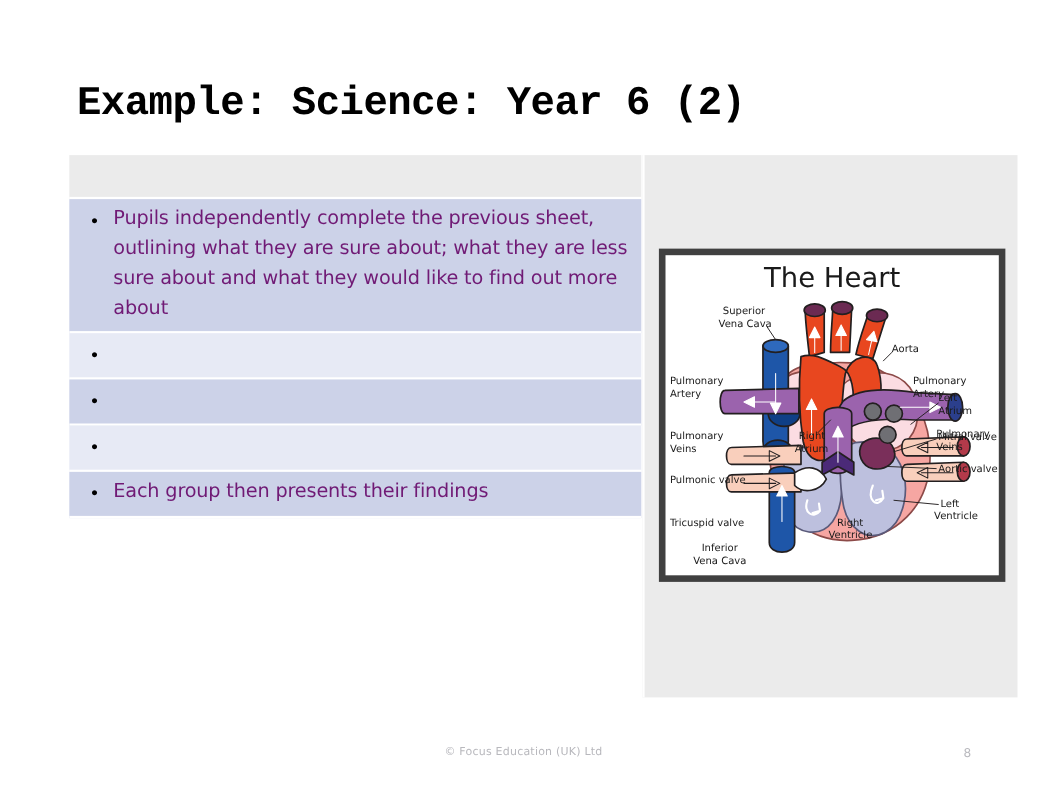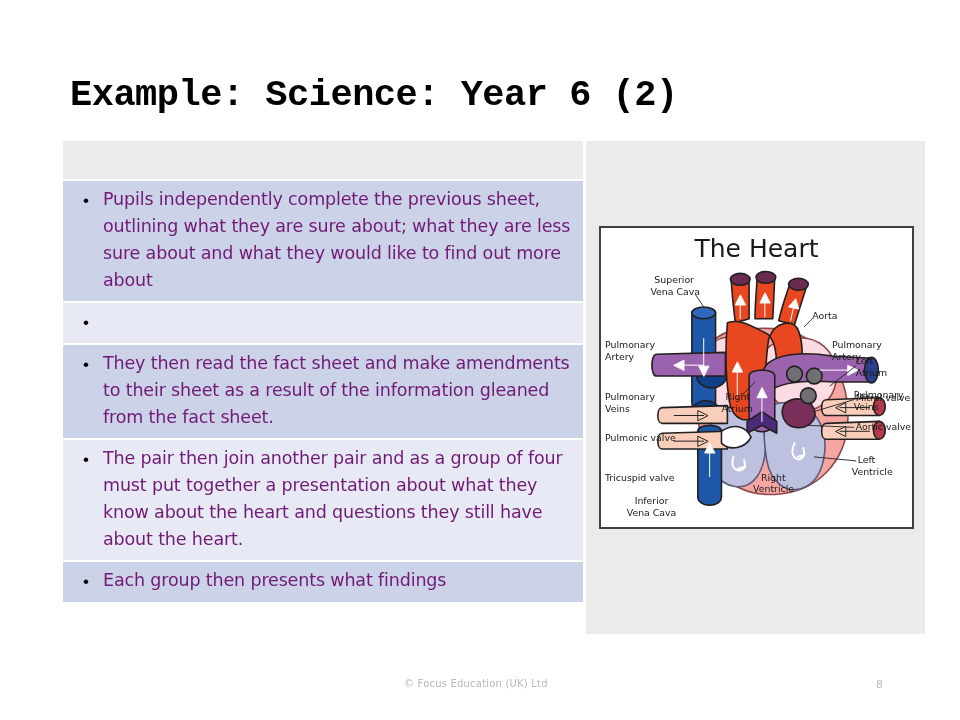--- a/index.html
+++ b/index.html
@@ -89,21 +89,21 @@
   }
 
   
   #heart-figure {
     position: absolute;
     left: 13px;
     top: 85px;
     width: 315px;
     height: 303px;
     background: #ffffff;
-    border: 2px solid #404040;
+    border: 6px solid #404040;
     box-sizing: border-box;
     overflow: hidden;
   }
   #heart-figure-title {
     position: absolute;
     left: 0;
     top: 6px;
     width: 100%;
     text-align: center;
     font-family: "DejaVu Sans", sans-serif;
@@ -152,31 +152,29 @@
       <span class="bullet-marker">•</span>
       <span class="bullet-text">Pupils independently complete the previous sheet, outlining what they are sure about; what they are less sure about and what they would like to find out more about</span>
     </div>
 
     <div class="bullet-row shade-light">
       <span class="bullet-marker">•</span>
     </div>
 
     <div class="bullet-row shade-dark">
       <span class="bullet-marker">•</span>
-      <span class="bullet-text">They then read the fact sheet and make amendments to their sheet as a result of the information gleaned from the fact sheet.</span>
     </div>
 
     <div class="bullet-row shade-light">
       <span class="bullet-marker">•</span>
-      <span class="bullet-text">The pair then join another pair and as a group of four must put together a presentation about what they know about the heart and questions they still have about the heart.</span>
     </div>
 
     <div class="bullet-row shade-dark">
       <span class="bullet-marker">•</span>
-      <span class="bullet-text">Each group then presents what findings</span>
+      <span class="bullet-text">Each group then presents their findings</span>
     </div>
 
   </div>
 
   <div id="image-column">
 
     <div id="heart-figure">
       <div id="heart-figure-title">The Heart</div>
 
       <svg id="heart-svg" viewBox="0 0 315 303">

